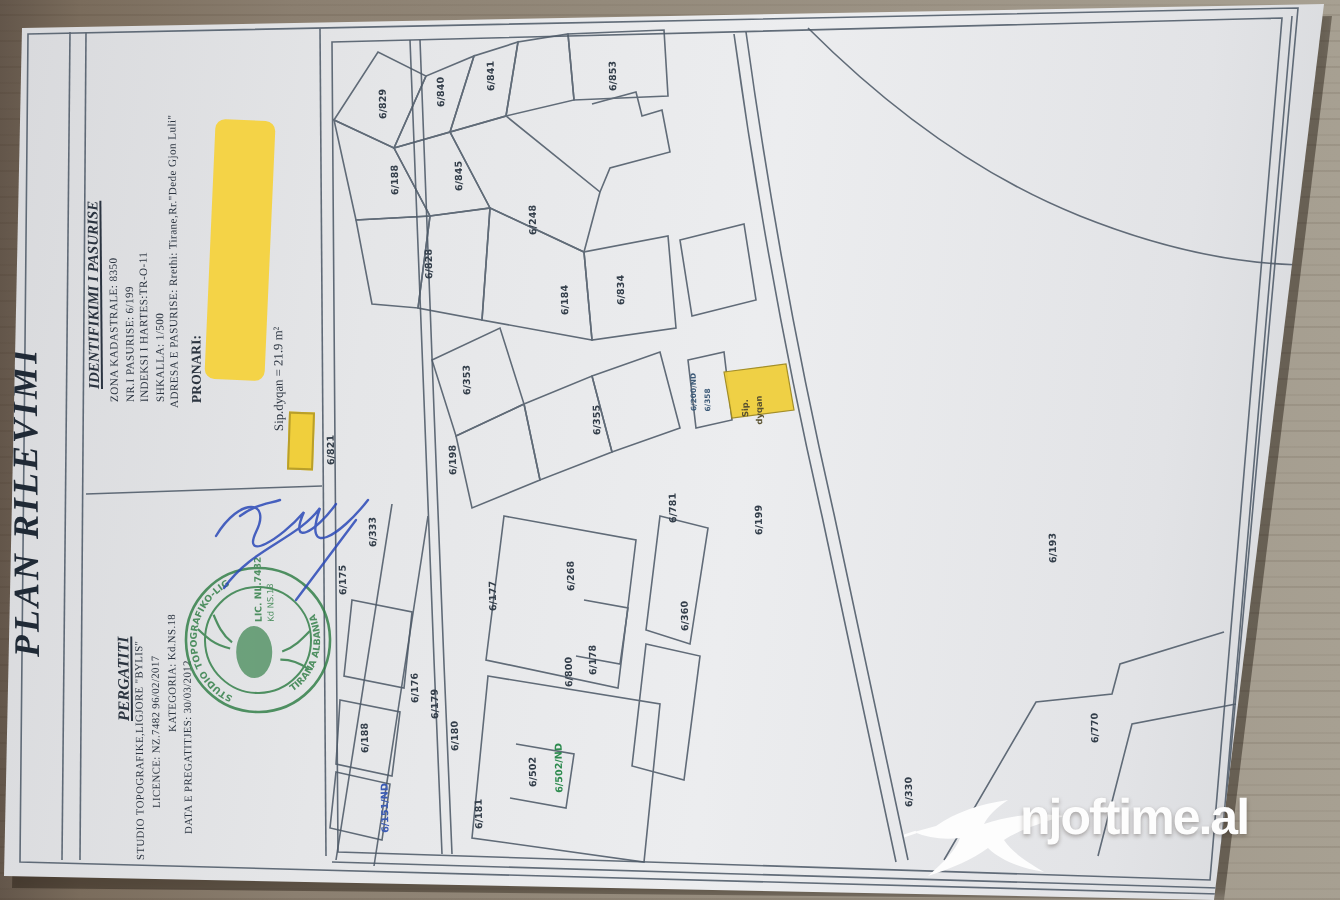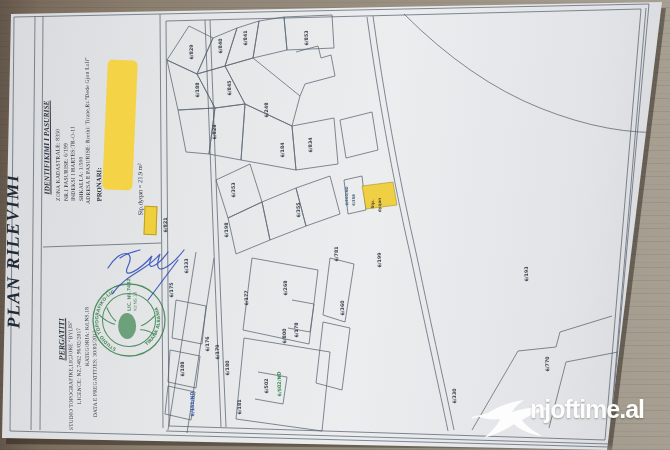--- a/index.html
+++ b/index.html
@@ -27,21 +27,21 @@
   .t-line{font:400 5.6px "Liberation Serif",serif;letter-spacing:.2px;}
   .t-owner{font:700 6.8px "Liberation Serif",serif;}
   .t-legend{font:400 6.4px "Liberation Serif",serif;}
   .t-h2{font:700 italic 8px "Liberation Serif",serif;text-decoration:underline;}
   .t-line2{font:400 5.4px "Liberation Serif",serif;letter-spacing:.2px;}
   .owner-highlight{position:absolute;left:105px;top:60px;width:30px;height:130px;
     background:#f4d23e;opacity:.95;border-radius:5px;transform:rotate(2.5deg);}
   .legend-swatch{position:absolute;left:144px;top:206px;width:11px;height:27px;
     background:#f0cf3c;border:1px solid #b99f2a;transform:rotate(2deg);}
   .stamp-svg,.sign-svg{position:absolute;left:0;top:0;width:670px;height:450px;pointer-events:none;}
-  .logo{position:absolute;left:468px;top:386px;width:202px;height:64px;color:#fdfdfd;}
+  .logo{position:absolute;left:448px;top:386px;width:202px;height:64px;color:#fdfdfd;}
   .logo-text{position:absolute;left:62px;top:9px;font:700 25px "Liberation Sans",sans-serif;
     letter-spacing:-1px;color:#fdfdfd;text-shadow:0 1px 2px rgba(40,30,20,.35);}
   .bird{position:absolute;left:4px;top:8px;}
 </style>
 </head>
 <body>
 
 <div class="scene">
   <div class="paper-shadow"></div>
 

